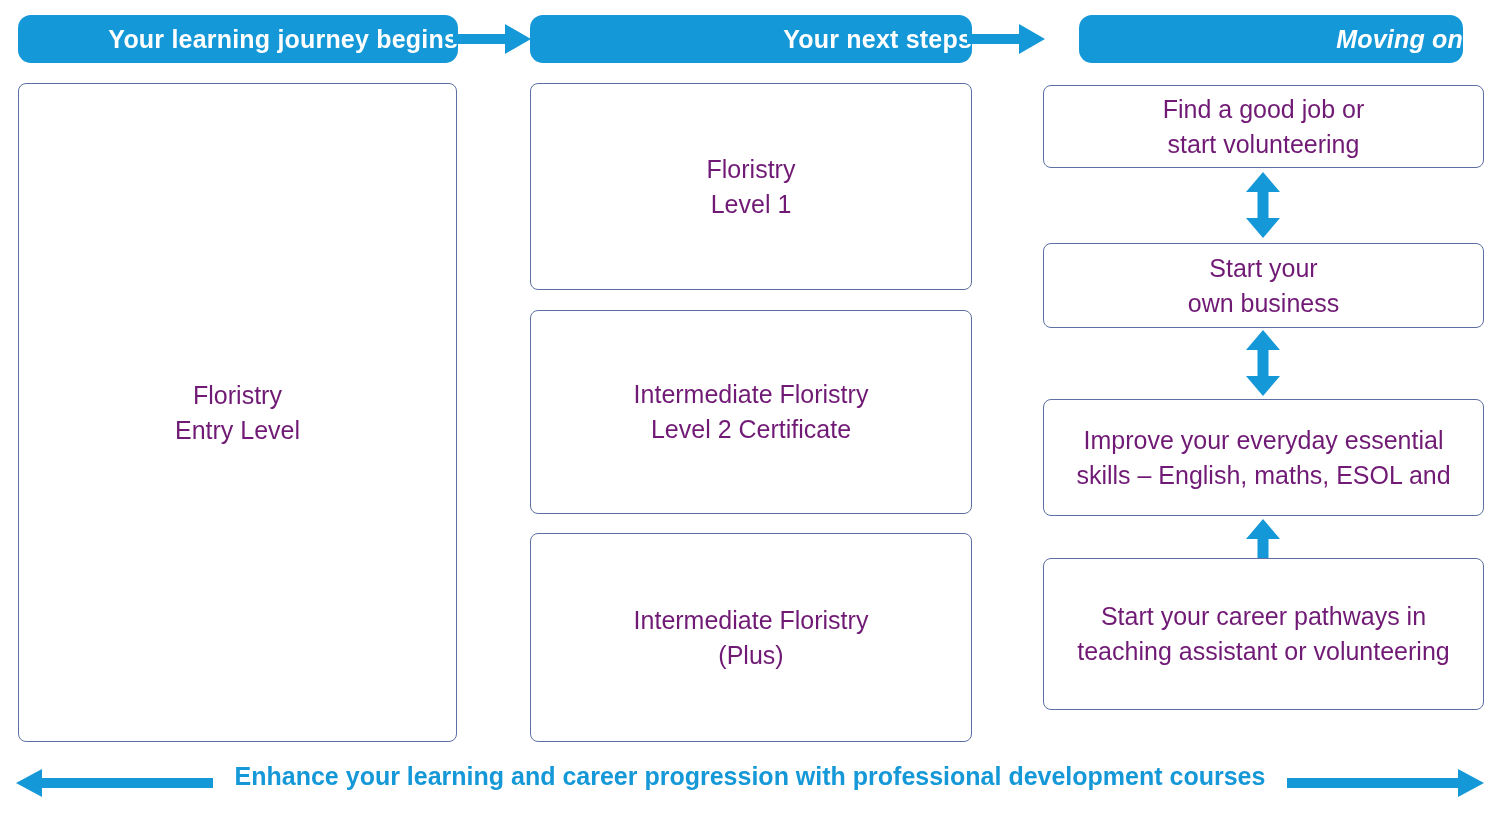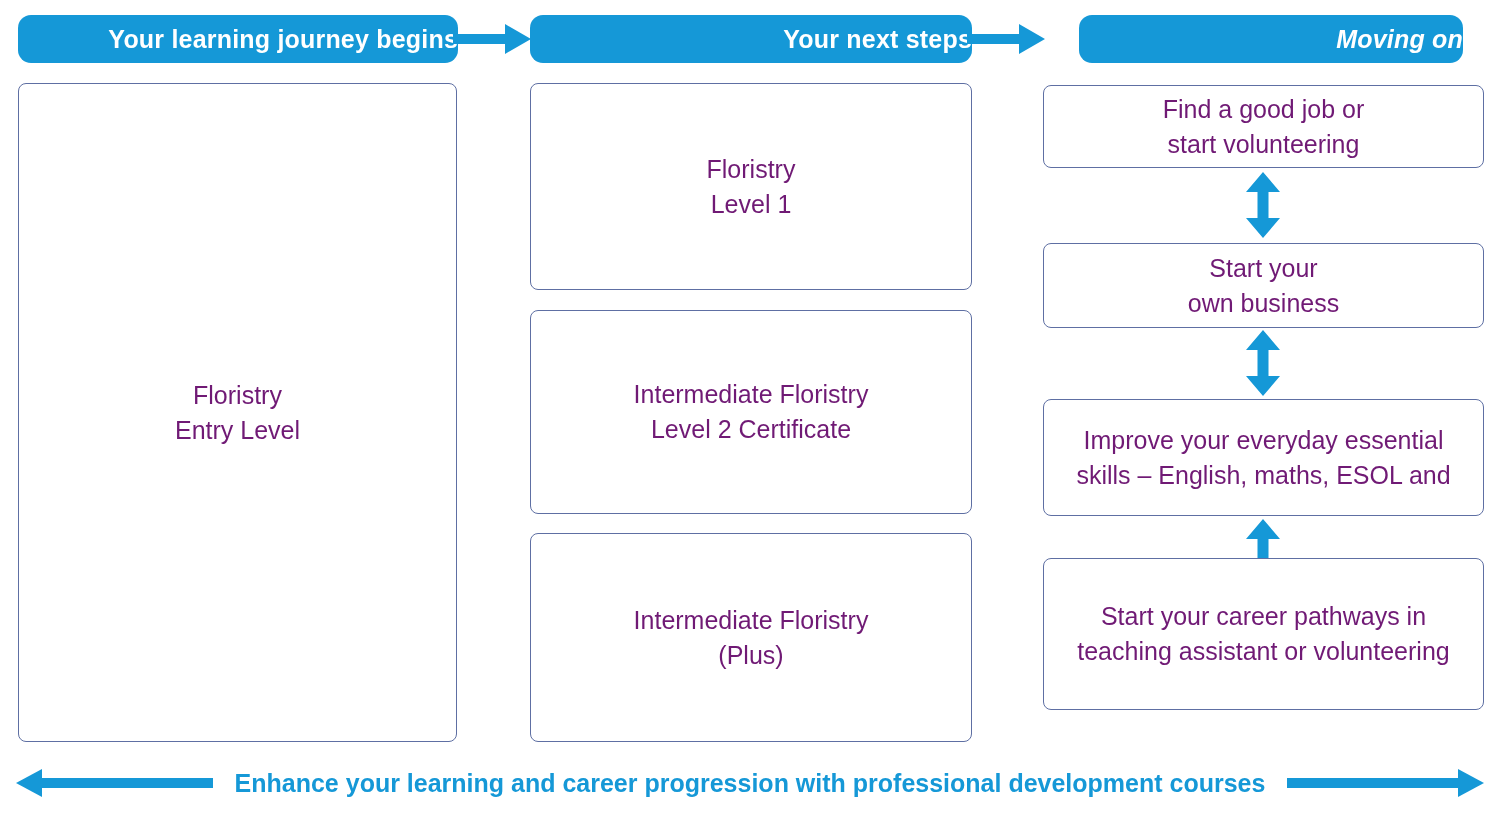--- a/index.html
+++ b/index.html
@@ -31,21 +31,21 @@
   .box-r1{left:1043px;top:85px;width:441px;height:83px;}
   .box-r2{left:1043px;top:243px;width:441px;height:85px;}
   .box-r3{left:1043px;top:399px;width:441px;height:117px;text-align:center;}
   .box-r4{left:1043px;top:558px;width:441px;height:152px;}
   .v-arrow{position:absolute;left:1245px;width:36px;height:66px;}
   .v-arrow-1{top:172px;}
   .v-arrow-2{top:330px;}
   .v-arrow-3{top:519px;}
   .footer-row{
     position:absolute;left:16px;right:16px;top:762px;height:42px;
-    display:flex;align-items:center;gap:22px;
+    display:flex;gap:22px;
   }
   .footer-text{
     color:#1598d7;font-weight:bold;font-size:25px;white-space:nowrap;flex:0 0 auto;
   }
   .long-arrow{flex:1 1 auto;display:flex;align-items:center;min-width:46px;}
   .long-arrow .shaft{flex:1 1 auto;height:10px;background:#1598d7;}
   .head-left{
     width:0;height:0;border-top:14px solid transparent;border-bottom:14px solid transparent;
     border-right:26px solid #1598d7;flex:0 0 auto;
   }

